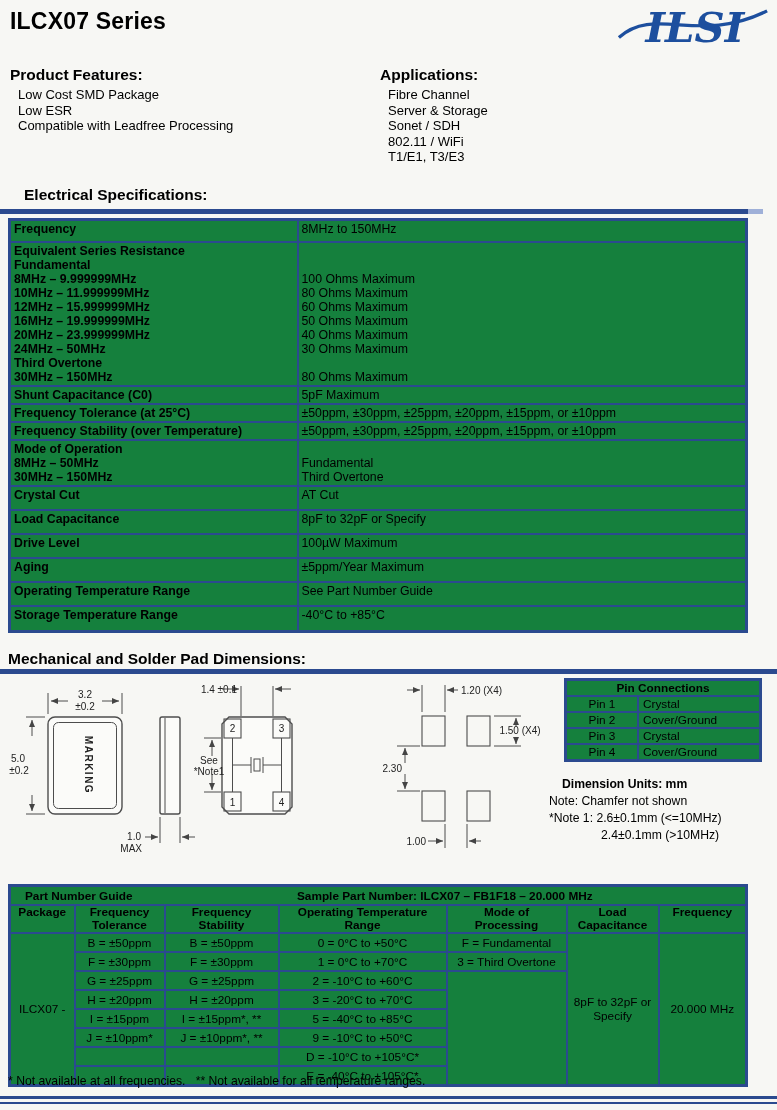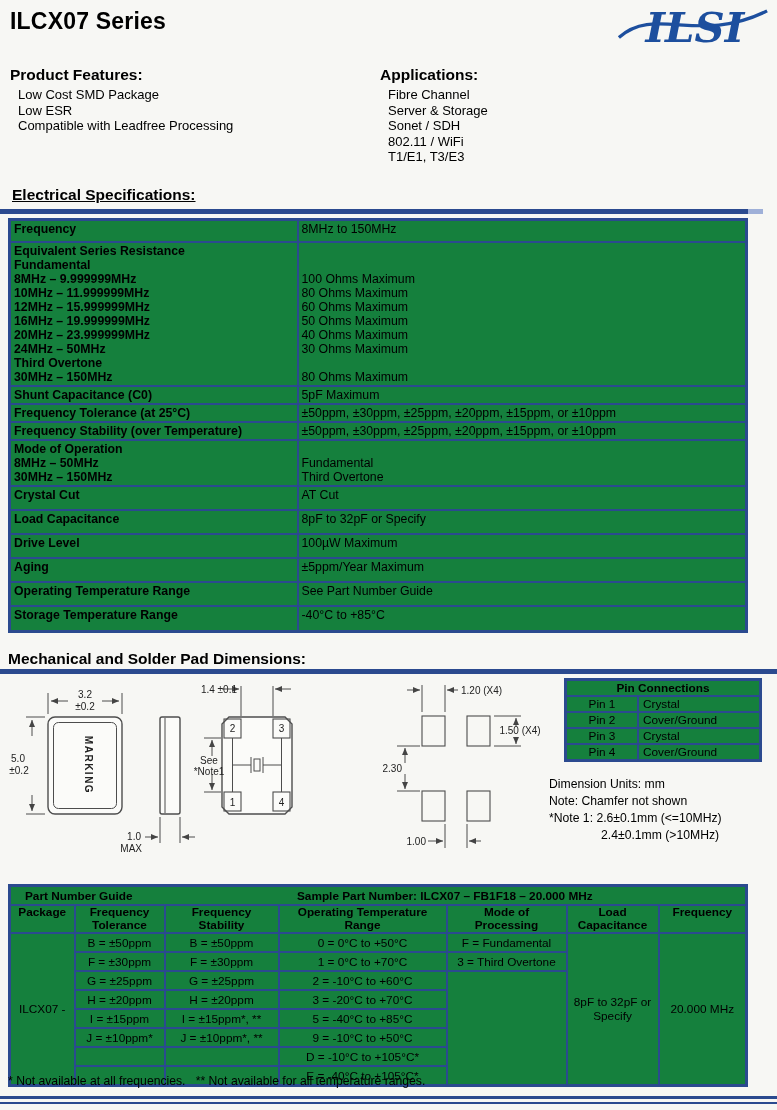--- a/index.html
+++ b/index.html
@@ -5,33 +5,33 @@
   html,body{margin:0;padding:0;}
   .page{position:relative;width:777px;height:1110px;background:#f7f7f4;overflow:hidden;
         font-family:"Liberation Sans",sans-serif;color:#000;}
   .title{position:absolute;top:8px;left:10px;font-size:23px;font-weight:bold;letter-spacing:0.2px;}
   .logo{position:absolute;top:3px;right:8px;}
   .h{font-weight:bold;font-size:15.5px;}
   .feat-head{position:absolute;top:66px;left:10px;}
   .feat-list{position:absolute;top:87px;left:18px;font-size:13px;line-height:15.5px;}
   .app-head{position:absolute;top:66px;left:380px;}
   .app-list{position:absolute;top:87px;left:388px;font-size:13px;line-height:15.5px;}
-  .elec-head{position:absolute;top:186px;left:12px;text-decoration:underline;}
+  .elec-head{position:absolute;top:186px;left:24px;}
   .bar1{position:absolute;top:209px;left:0;width:763px;height:5px;
         background:linear-gradient(90deg,#2b4a8f 0 748px,#9fb0d8 748px 763px);}
   .mech-head{position:absolute;top:650px;left:8px;}
   .bar2{position:absolute;top:669px;left:0;width:777px;height:5px;background:#2b4a8f;}
 
   table{border-collapse:collapse;background:#15803d;}
   .etable{position:absolute;top:218px;left:8px;width:737px;table-layout:fixed;
           border:3px solid #2b4a8f;font-size:12.3px;line-height:14px;}
   .etable td{border:2px solid #2b4a8f;vertical-align:top;padding:1px 3px;}
   .etable td.lbl{font-weight:bold;}
   .etable td div{min-height:14px;}
-  .b{font-weight:normal;}
+  .b{font-weight:bold;margin-left:13px;}
   .r-freq{height:22px;}
   .r-tight{height:17px;}
   .r-mode{height:43px;}
   .r-single{height:24px;margin-top:8px;}
   .r-storage{height:26px;}
 
   .mech{position:absolute;top:676px;left:0;width:777px;height:206px;}
   .mechsvg{position:absolute;left:8px;top:0;}
   .mechsvg text{font-family:"Liberation Sans",sans-serif;font-size:10px;fill:#222;}
   .pintable{position:absolute;left:564px;top:2px;width:198px;border:3px solid #2b4a8f;

